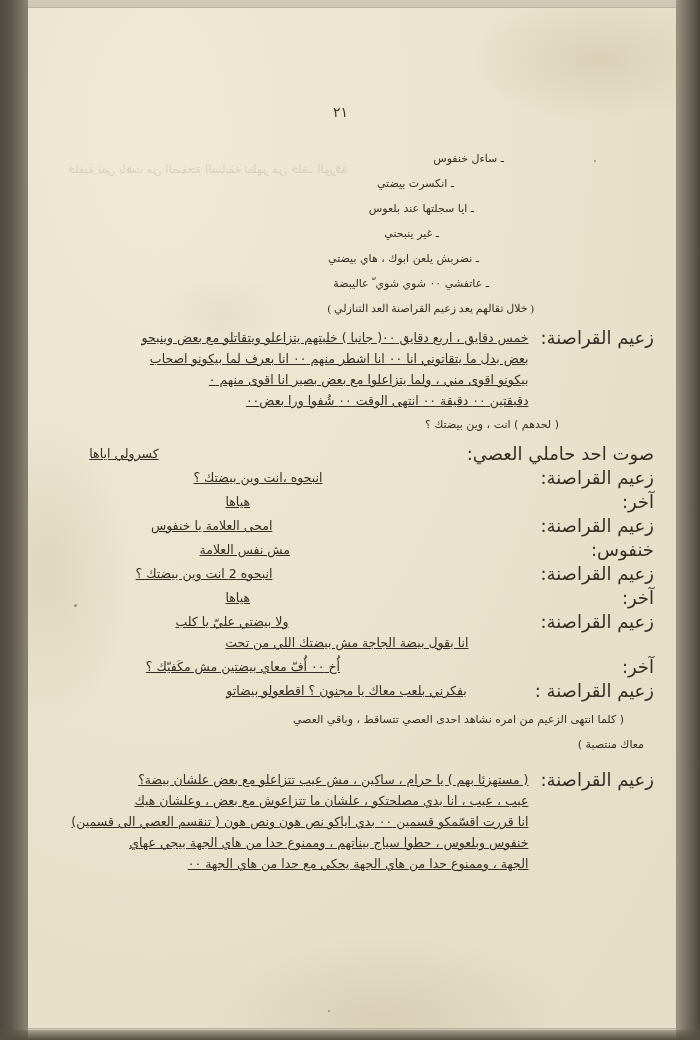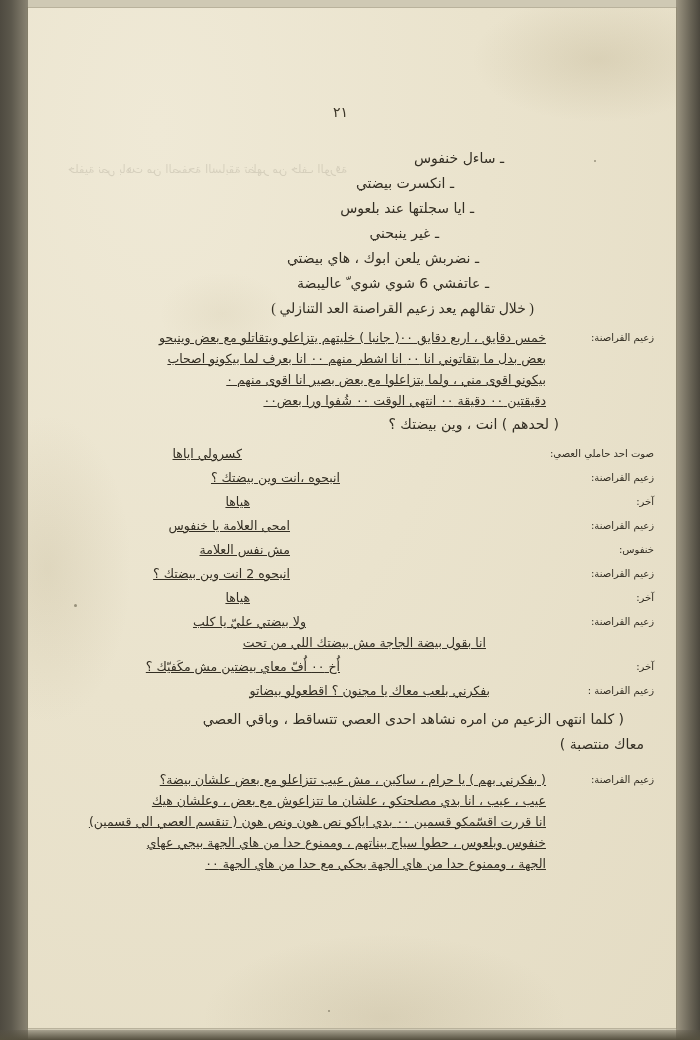--- a/index.html
+++ b/index.html
@@ -104,21 +104,21 @@
     flex-direction: row;
     align-items: flex-start;
     font-size: 12.5px;
     line-height: 21px;
     margin-bottom: 3px;
   }
   .speaker {
     flex: 0 0 96px;
     text-align: right;
     padding-left: 8px;
-    font-size: 10px;
+    font-size: 18px;
     color: #332e23;
     white-space: nowrap;
   }
   .speech {
     flex: 1 1 auto;
     text-align: right;
     padding-right: 4px;
     text-decoration: underline;
   }
   .speech .row {
@@ -137,21 +137,21 @@
   .ind-10 { padding-right: 30px; }
   .ind-11 { padding-right: 10px; }
   .ind-12 { padding-right: 210px; }
   .ind-13 { padding-right: 260px; }
   .ind-14 { padding-right: 300px; }
   .ind-15 { padding-right: 240px; }
   .gap-sm { margin-top: 8px; }
   .gap-md { margin-top: 14px; }
   .block {
     margin-bottom: 4px;
-    font-size: 14px;
+    font-size: 11px;
     line-height: 21px;
     text-align: right;
     direction: rtl;
   }
   .speck {
     position: absolute;
     background: #4a442f;
     border-radius: 50%;
     opacity: 0.5;
   }
@@ -171,21 +171,21 @@
 
     <div id="page-number">٢١</div>
 
     <div id="content">
 
       <div class="block ind-1">ـ ساءل خنفوس</div>
       <div class="block ind-3">ـ انكسرت بيضتي</div>
       <div class="block ind-2">ـ ايا  سجلتها عند بلعوس</div>
       <div class="block ind-4">ـ غير ينبحني</div>
       <div class="block ind-5">ـ  نضربش يلعن ابوك ، هاي بيضتي</div>
-      <div class="block ind-6">ـ عاتفشي 6 شوي شوي ّ عاليبضة</div>
+      <div class="block ind-6">ـ عاتفشي ٠٠ شوي شوي ّ عاليبضة</div>
 
       <div class="block ind-7">( خلال تقالهم يعد زعيم القراصنة العد التنازلي )</div>
 
       <div class="line gap-sm">
         <div class="speaker">زعيم القراصنة:</div>
         <div class="speech">
           <span class="row">خمس دقايق  ، اربع دقايق ٠٠( جانبا ) خليتهم يتزاعلو ويتقاتلو مع بعض وينبحو</span>
           <span class="row">بعض بدل ما يتقاتوني انا ٠٠ انا اشطر منهم  ٠٠ انا بعرف لما بيكونو اصحاب</span>
           <span class="row">بيكونو اقوى مني ، ولما يتزاعلوا  مع بعض بصير انا اقوى منهم ٠</span>
           <span class="row">دقيقتين ٠٠ دقيقة ٠٠ انتهى الوقت ٠٠ شُفوا ورا بعض٠٠</span>
@@ -246,21 +246,21 @@
         <div class="speaker">زعيم القراصنة :</div>
         <div class="speech ind-9">بفكرني بلعب معاك يا مجنون ؟  اقطعولو بيضاتو</div>
       </div>
 
       <div class="block ind-10 gap-sm">( كلما انتهى الزعيم من امره نشاهد احدى العصي تتساقط  ، وباقي العصي</div>
       <div class="block ind-11">معاك  منتصبة )</div>
 
       <div class="line gap-md">
         <div class="speaker">زعيم القراصنة:</div>
         <div class="speech">
-          <span class="row">( بفكرني بهم ) يا حرام ، ساكين ، مش  عيب تتزاعلو مع بعض علشان بيضة؟</span>
+          <span class="row">( مستهزئا بهم ) يا حرام ، ساكين ، مش  عيب تتزاعلو مع بعض علشان بيضة؟</span>
           <span class="row">عيب ، عيب ، انا بدي مصلحتكو ، علشان ما تتزاعوش مع بعض ، وعلشان هيك</span>
           <span class="row">انا قررت اقسّمكو قسمين ٠٠ بدي اياكو نص هون ونص هون ( تنقسم العصي الى قسمين)</span>
           <span class="row">خنفوس وبلعوس ، حطوا سياج بيناتهم ، وممنوع حدا من هاي الجهة بيجي عهاي</span>
           <span class="row">الجهة ، وممنوع حدا من هاي الجهة يحكي مع حدا من هاي الجهة ٠٠</span>
         </div>
       </div>
 
     </div>
 
     <div class="speck" style="left:46px; top:596px; width:3px; height:3px;"></div>

